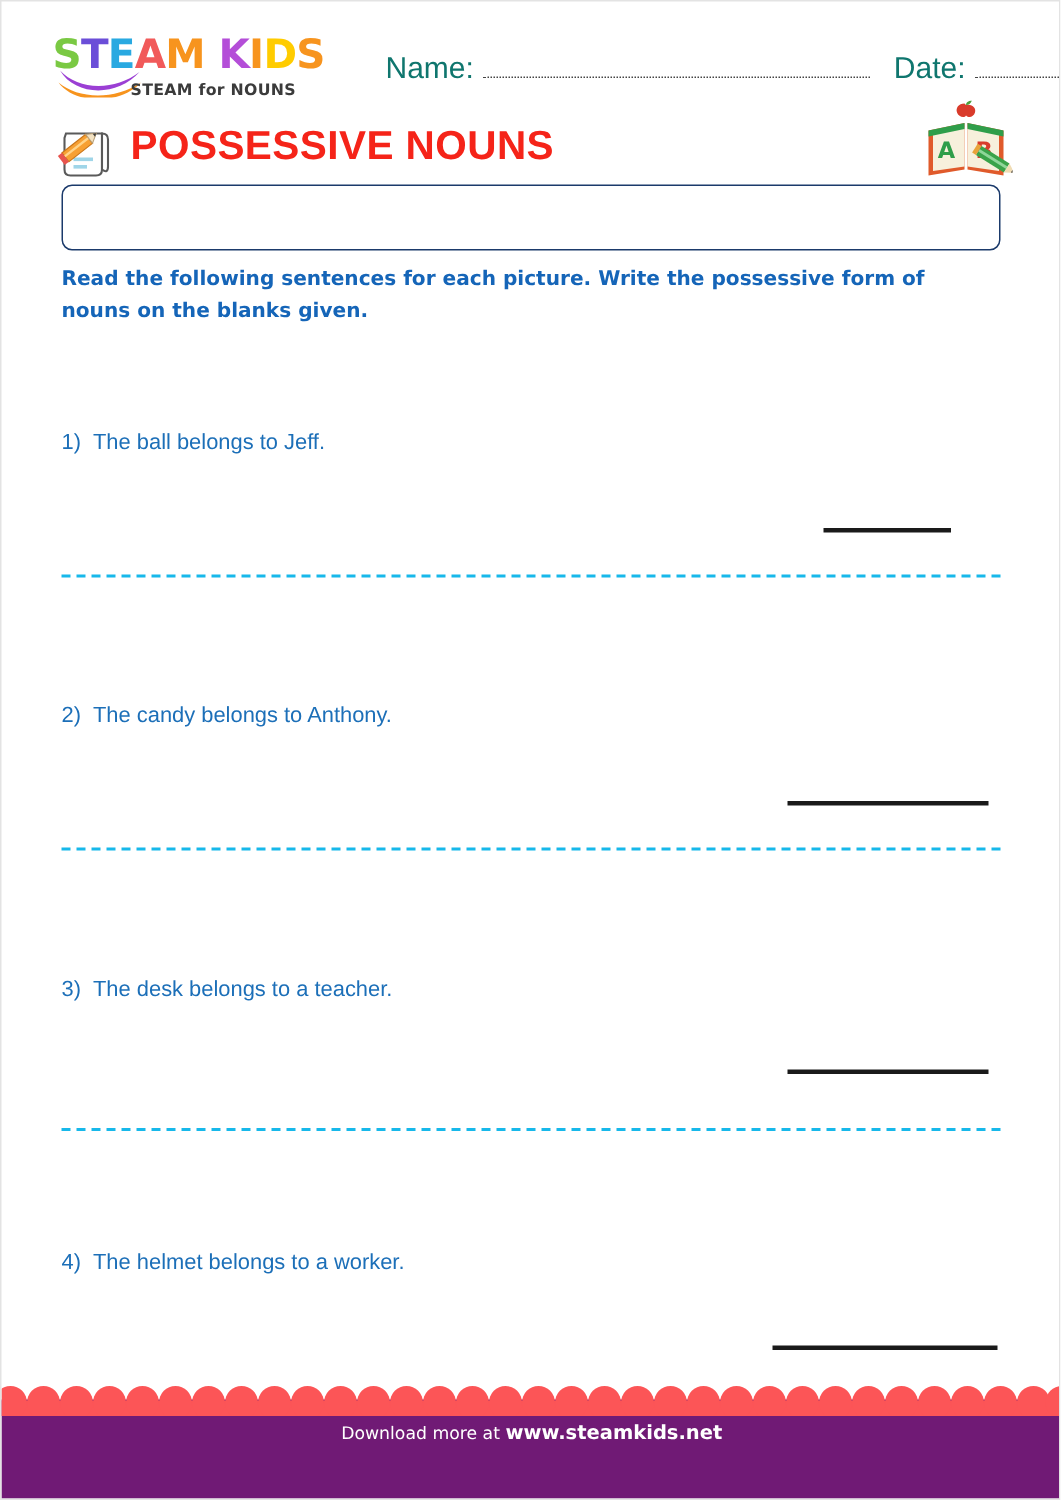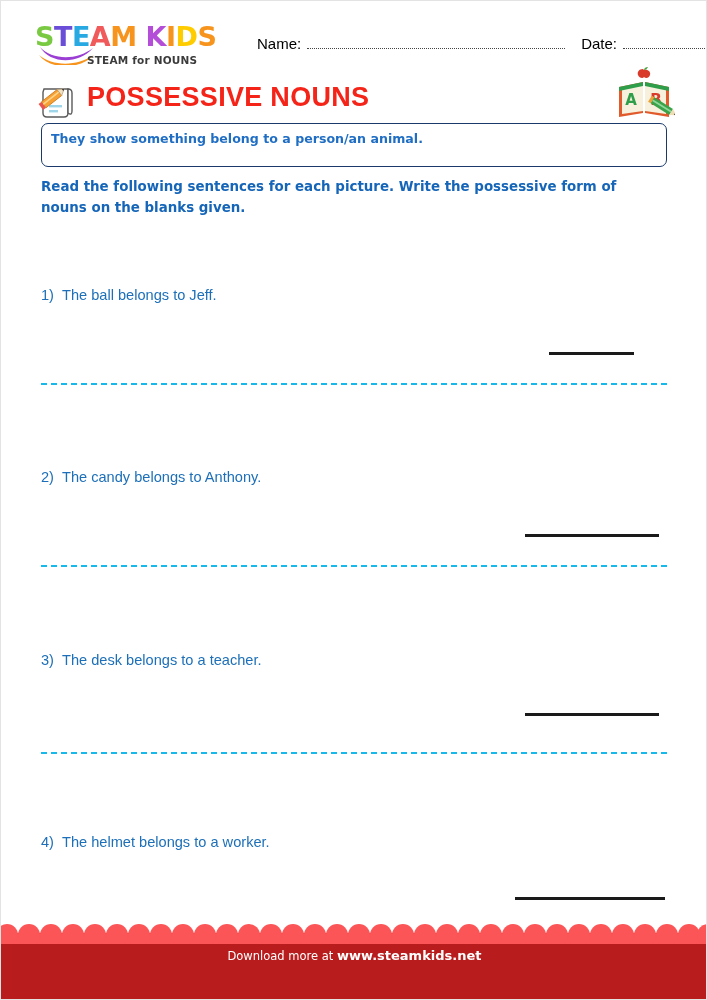--- a/index.html
+++ b/index.html
@@ -63,22 +63,22 @@
 
   .namefield {
     position: absolute;
     left: 222px;
     top: 12px;
     display: flex;
     align-items: baseline;
     width: 418px;
   }
   .fld-label {
-    font-size: 15px;
-    color: #000000;
+    font-size: 20px;
+    color: #0f766e;
     font-family: "Liberation Sans", sans-serif;
     white-space: nowrap;
   }
   .fld-line {
     flex: 0 0 auto;
     border-bottom: 1.6px dotted #444;
     height: 10px;
     margin-left: 6px;
   }
   .fld-line.name { width: 258px; }
@@ -177,21 +177,21 @@
     border-top: 2px dashed #17b8ea;
   }
 
   
   .footer {
     position: absolute;
     left: 0;
     bottom: 0;
     width: 707px;
     height: 66px;
-    background: #b91c1c;
+    background: #701a75;
   }
   .scallop {
     position: absolute;
     top: -9px;
     left: 0;
     width: 707px;
     height: 20px;
     display: block;
   }
   .foot-l1 {
@@ -274,21 +274,20 @@
         <rect x="38" y="34" width="22" height="7" fill="#3aa34a"></rect>
         <rect x="38" y="36.4" width="22" height="1.8" fill="#8fd69a"></rect>
         <polygon points="60,34 66,37.5 60,41" fill="#f0dcb4"></polygon>
         <polygon points="64,36.4 66,37.5 64,38.6" fill="#333"></polygon>
         <rect x="35" y="34" width="3" height="7" fill="#e8a33a"></rect>
       </g>
     </svg>
   </div>
 
   <div class="instr-box">
-    <div class="instr-line">They show something belong to a person/an animal.</div>
   </div>
 
   <div class="directions">Read the following sentences for each picture. Write the possessive form of nouns on the blanks given.</div>
 
   <div class="q-block">
     <div class="q-text" style="top:286px">
       <span class="q-num">1)</span><span>The ball belongs to Jeff.</span>
     </div>
     <div class="ans-line" style="top:351px; left:548px; width:85px"></div>
     <div class="sep" style="top:382px"></div>

